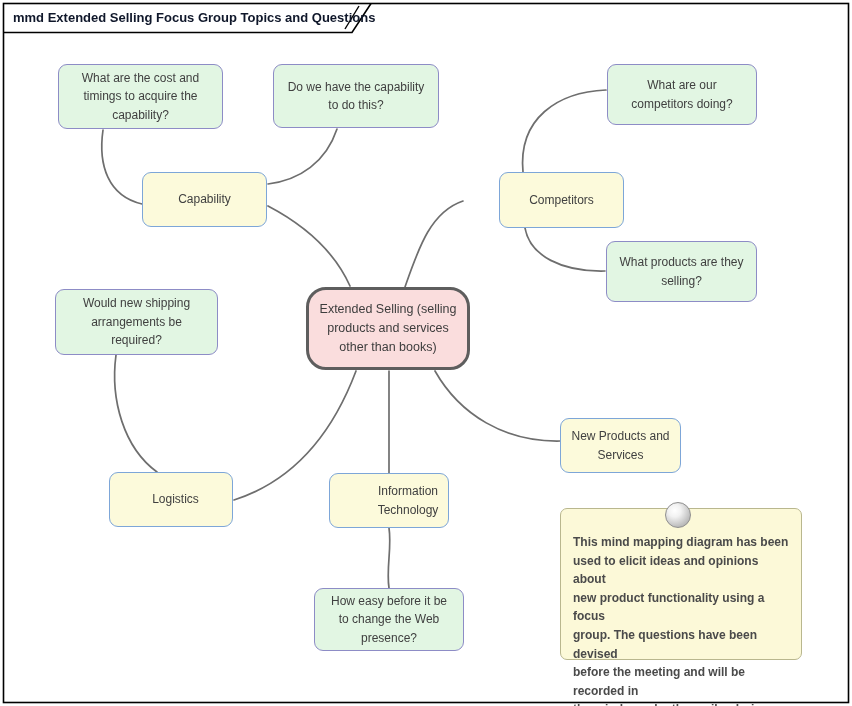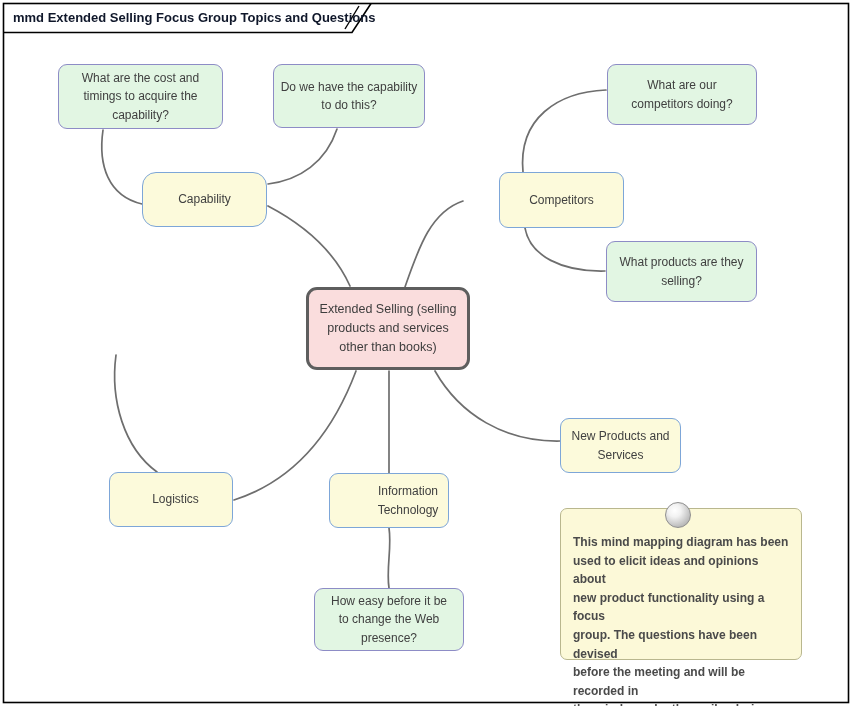--- a/index.html
+++ b/index.html
@@ -19,21 +19,21 @@
     border-radius:9px;box-sizing:border-box;
   }
   .node.question{
     background:#e2f6e3;border:1.6px solid #8d8cc6;
   }
   .node.topic{
     background:#fcfadb;border:1.6px solid #7da6d8;
   }
   .node.central{
     background:#fadddd;border:3px solid #5e5e5e;
-    border-radius:11px;font-size:12.5px;line-height:19px;color:#3d3d3d;
+    border-radius:20px;font-size:12.5px;line-height:19px;color:#3d3d3d;
   }
   .note{
     position:absolute;z-index:2;box-sizing:border-box;
     background:#fcf9d8;border:1.5px solid #b9b78e;border-radius:7px;
     color:#4a4a4a;font-size:12px;line-height:18.6px;
     padding:24px 12px 8px 12px;white-space:pre-line;text-align:left;
   }
   .pin{
     position:absolute;z-index:4;border-radius:50%;
     background:radial-gradient(circle at 36% 32%, #ffffff 0%, #f2f2f2 28%, #c9c9c9 62%, #9a9a9a 100%);
@@ -65,31 +65,34 @@
       <path d="M 116 355 C 110 400, 124 448, 157 472"></path>
       <path d="M 389 528 C 392 548, 386 568, 389 588"></path>
     </g>
   </svg>
 
   <div class="frame-title">mmd Extended Selling Focus Group Topics and Questions</div>
 
   <div class="node question" style="left:48px;top:64px;width:165px;height:65px;margin-left:10px;">What are the cost and
 timings to acquire the
 capability?</div>
-  <div class="node question" style="left:273px;top:64px;width:152px;height:64px;">Do we have the capability
+  <div class="node question" style="left:273px;top:64px;width:166px;height:64px;">Do we have the capability
 to do this?</div>
   <div class="node question" style="left:607px;top:64px;width:150px;height:61px;">What are our
 competitors doing?</div>
   <div class="node question" style="left:606px;top:241px;width:151px;height:61px;">What products are they
 selling?</div>
+  <div class="node question" style="left:55px;top:289px;width:163px;height:66px;">Would new shipping
+arrangements be
+required?</div>
   <div class="node question" style="left:314px;top:588px;width:150px;height:63px;">How easy before it be
 to change the Web
 presence?</div>
 
-  <div class="node topic" style="left:142px;top:172px;width:125px;height:55px;border-radius:14px;">Capability</div>
+  <div class="node topic" style="left:142px;top:172px;width:125px;height:55px;">Capability</div>
   <div class="node topic" style="left:463px;top:172px;width:125px;height:56px;margin-left:36px;">Competitors</div>
   <div class="node topic" style="left:109px;top:472px;width:124px;height:55px;padding-left:9px;">Logistics</div>
   <div class="node topic" style="left:329px;top:473px;width:120px;height:55px;padding-left:38px;">Information
 Technology</div>
   <div class="node topic" style="left:560px;top:418px;width:121px;height:55px;">New Products and
 Services</div>
 
   <div class="node central" style="left:306px;top:287px;width:164px;height:83px;">Extended Selling (selling
 products and services
 other than books)</div>

